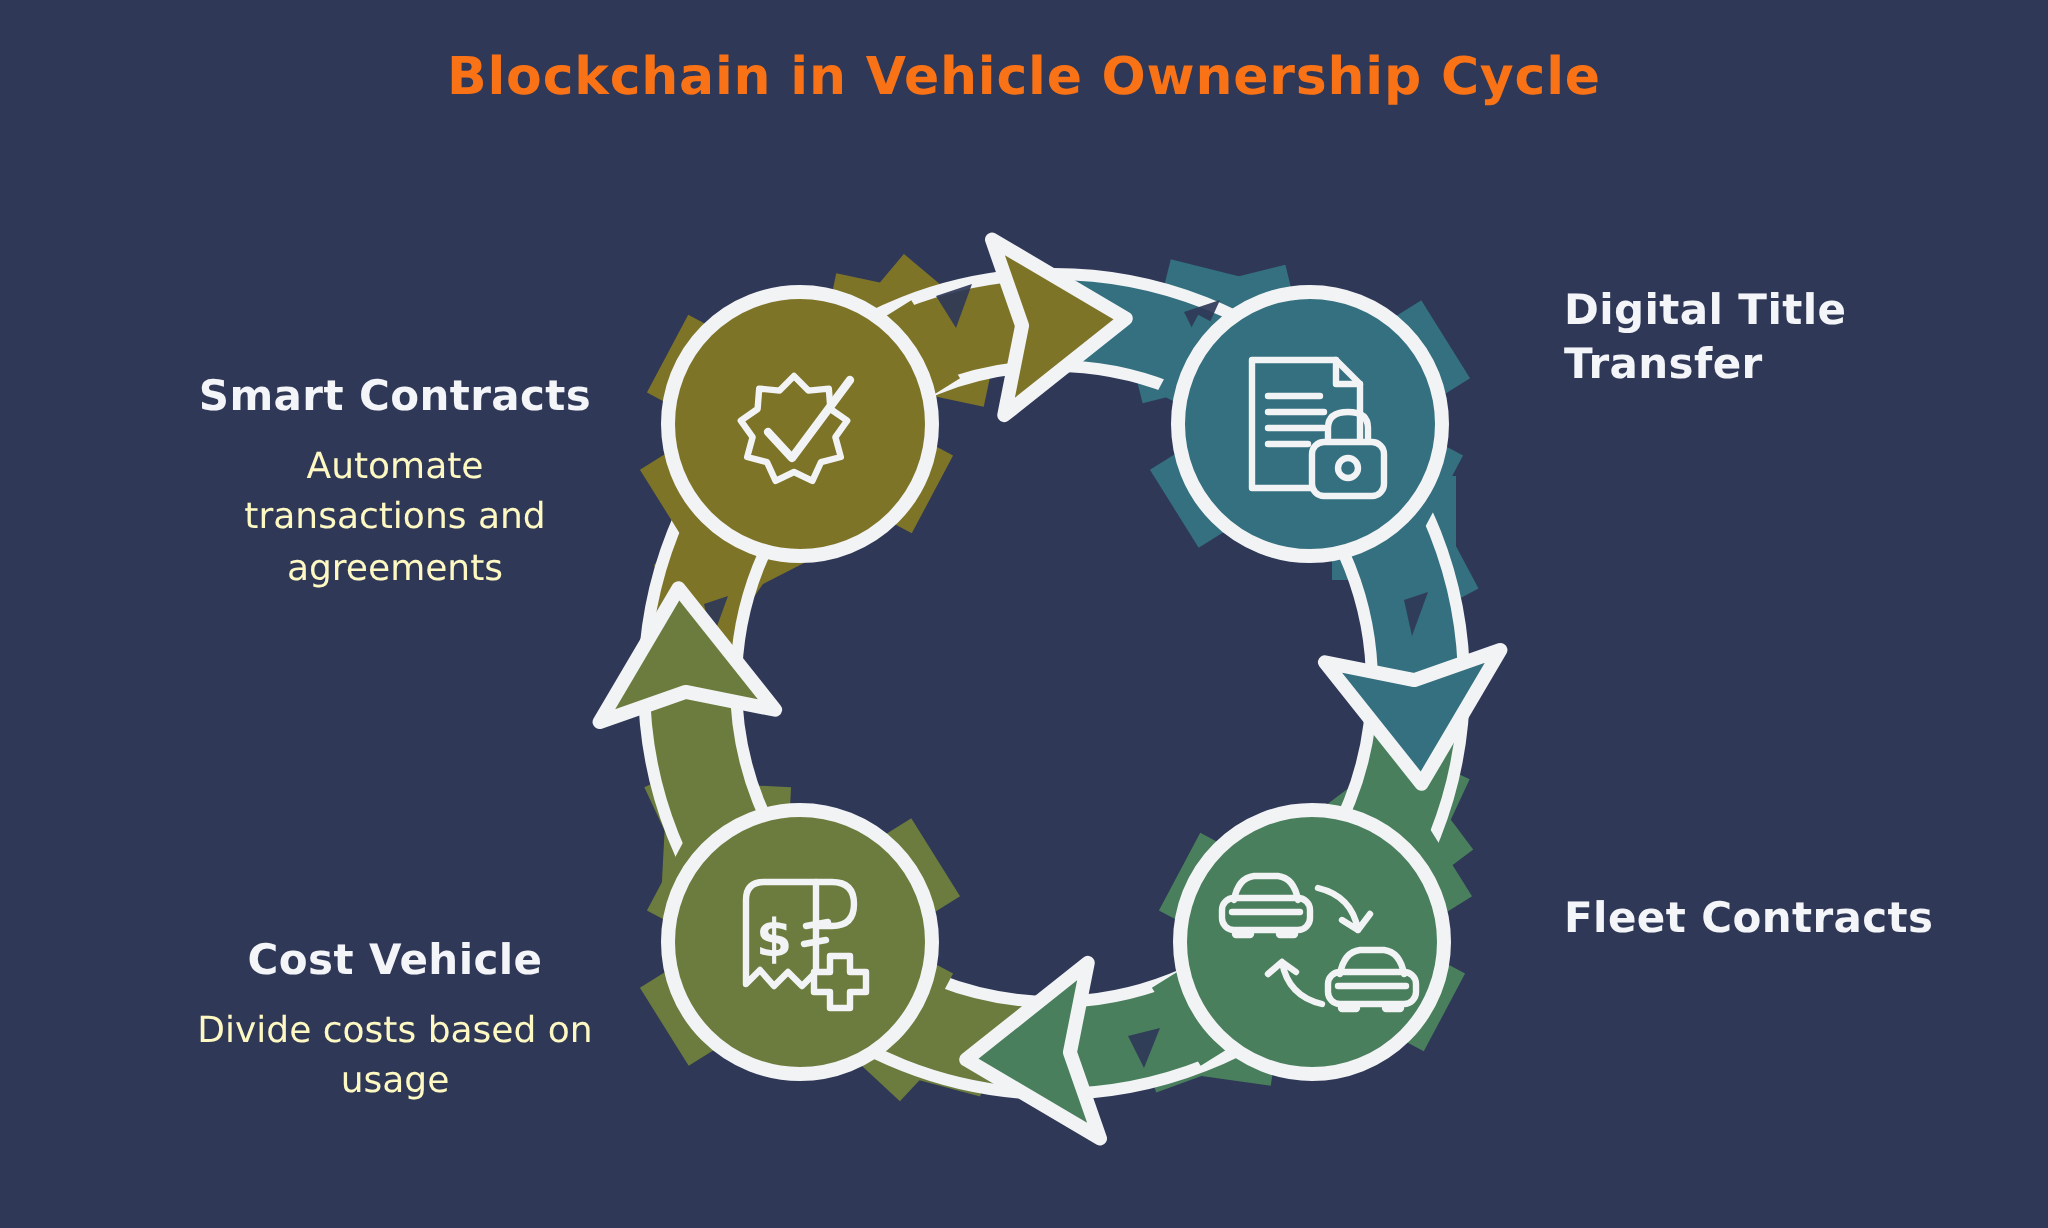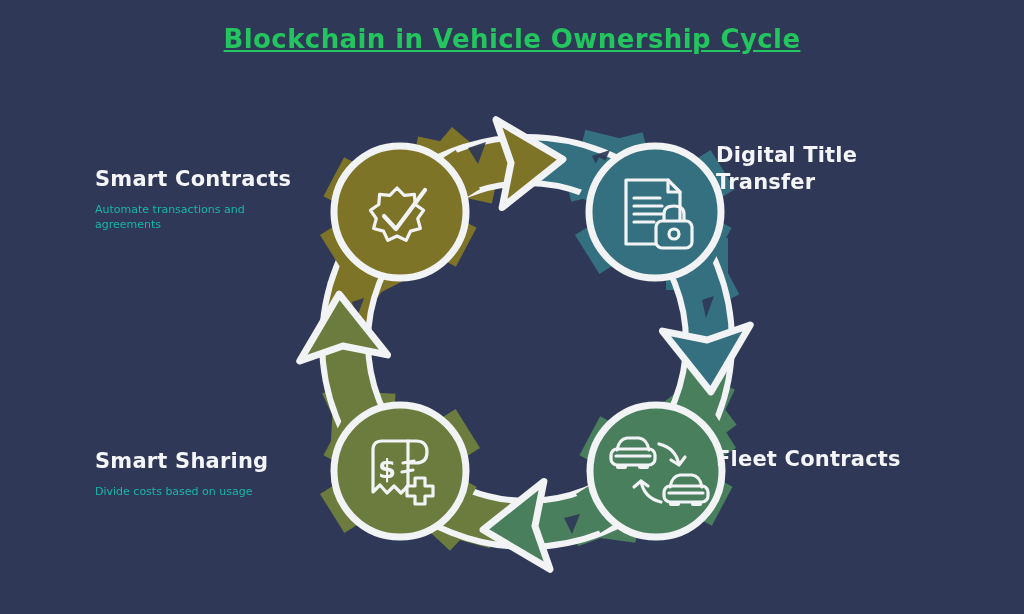--- a/index.html
+++ b/index.html
@@ -5,27 +5,27 @@
   html,body{margin:0;padding:0;}
   body{
     width:1024px;height:614px;overflow:hidden;position:relative;
     background:#2F3857;
     font-family:"DejaVu Sans","Liberation Sans",sans-serif;
   }
   #stage{position:absolute;inset:0;width:1024px;height:614px;}
   #scene{position:absolute;left:0;top:0;}
   .page-title{
     position:absolute;left:0;top:24px;width:1024px;text-align:center;
-    color:#22c55e;font-size:26px;font-weight:700;letter-spacing:.4px;text-decoration:underline;
+    color:#f97316;font-size:26px;font-weight:700;letter-spacing:.4px;
   }
   .node-text{position:absolute;color:#F2F3F5;}
   .node-text h2{margin:0;font-size:21px;line-height:1.28;font-weight:700;color:#F4F5F8;letter-spacing:.2px;}
-  .node-text p{margin:9px 0 0;font-size:11px;line-height:1.42;color:#14b8a6;}
-  .left-col{left:95px;width:205px;text-align:left;}
-  .right-col{left:716px;width:192px;text-align:left;}
+  .node-text p{margin:9px 0 0;font-size:18px;line-height:1.42;color:#fef9c3;}
+  .left-col{left:95px;width:205px;text-align:center;margin-top:19px;}
+  .right-col{left:782px;width:192px;text-align:left;}
   #text-0{top:166px;}
   #text-1{top:142px;}
   #text-2{top:446px;}
   #text-3{top:448px;}
 </style>
 </head>
 <body>
 
 <div id="stage">
 
@@ -206,16 +206,16 @@
     <h2>Smart Contracts</h2>
     <p>Automate transactions and agreements</p>
   </div>
   <div class="node-text right-col" id="text-1">
     <h2>Digital Title Transfer</h2>
   </div>
   <div class="node-text right-col" id="text-2">
     <h2>Fleet Contracts</h2>
   </div>
   <div class="node-text left-col" id="text-3">
-    <h2>Smart Sharing</h2>
+    <h2>Cost Vehicle</h2>
     <p>Divide costs based on usage</p>
   </div>
 </div>
 
 </body></html>

